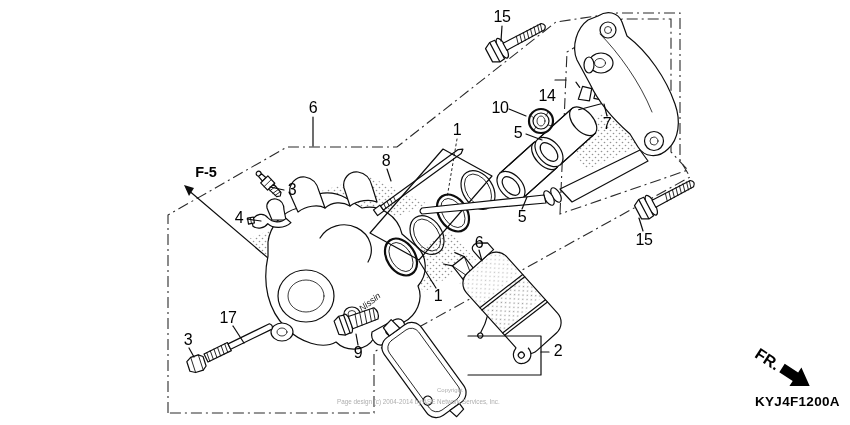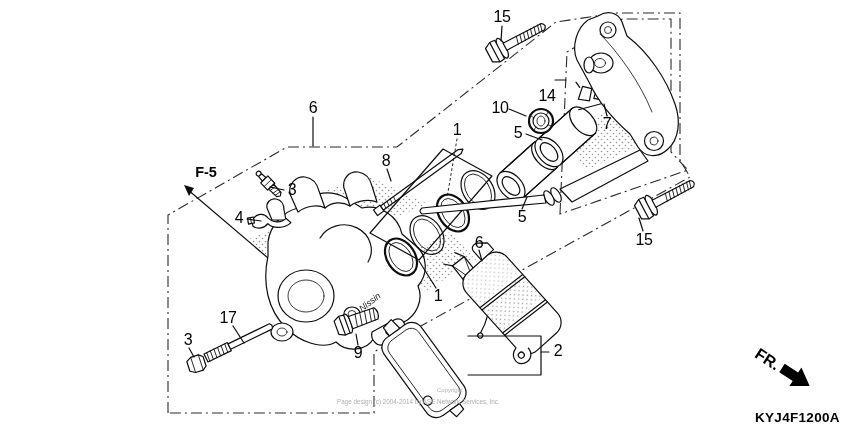--- a/index.html
+++ b/index.html
@@ -301,15 +301,15 @@
       <div class="callout" style="left: 358px; top: 353px;">9</div>
       <div class="callout" style="left: 558px; top: 351px;">2</div>
       <div class="callout" style="left: 644px; top: 240px;">15</div>
     </div>
 
 <div class="f5" style="left:182px;top:172px;margin-left:24px;">F-5</div>
 
 <div class="wm wm1" style="left:437px;top:387px;">Copyright</div>
 <div class="wm wm2" style="left:337px;top:398px;">Page design (c) 2004-2014 by ASE Network Services, Inc.</div>
 
-<div class="code" style="left:755px;top:410px;">KYJ4F1200A</div>
+<div class="code" style="left:755px;top:394px;">KYJ4F1200A</div>
 
 </div>
 
 </body></html>

